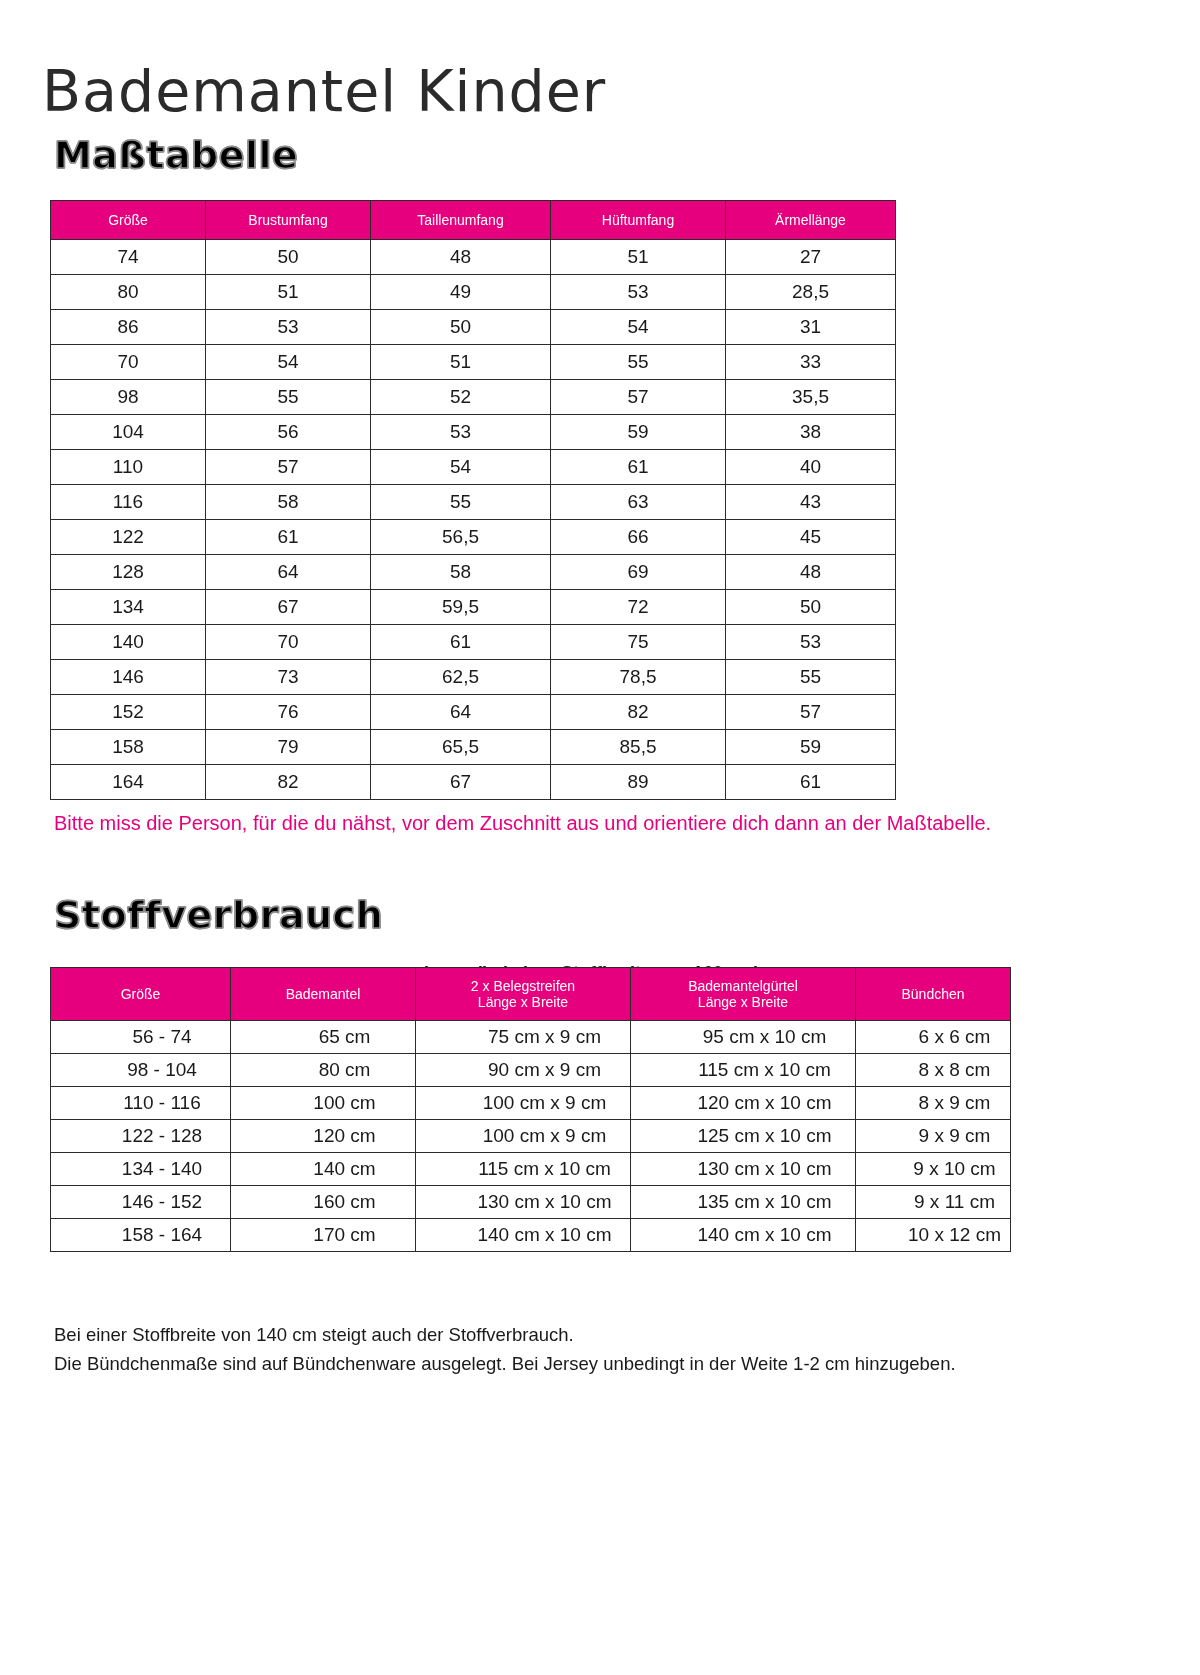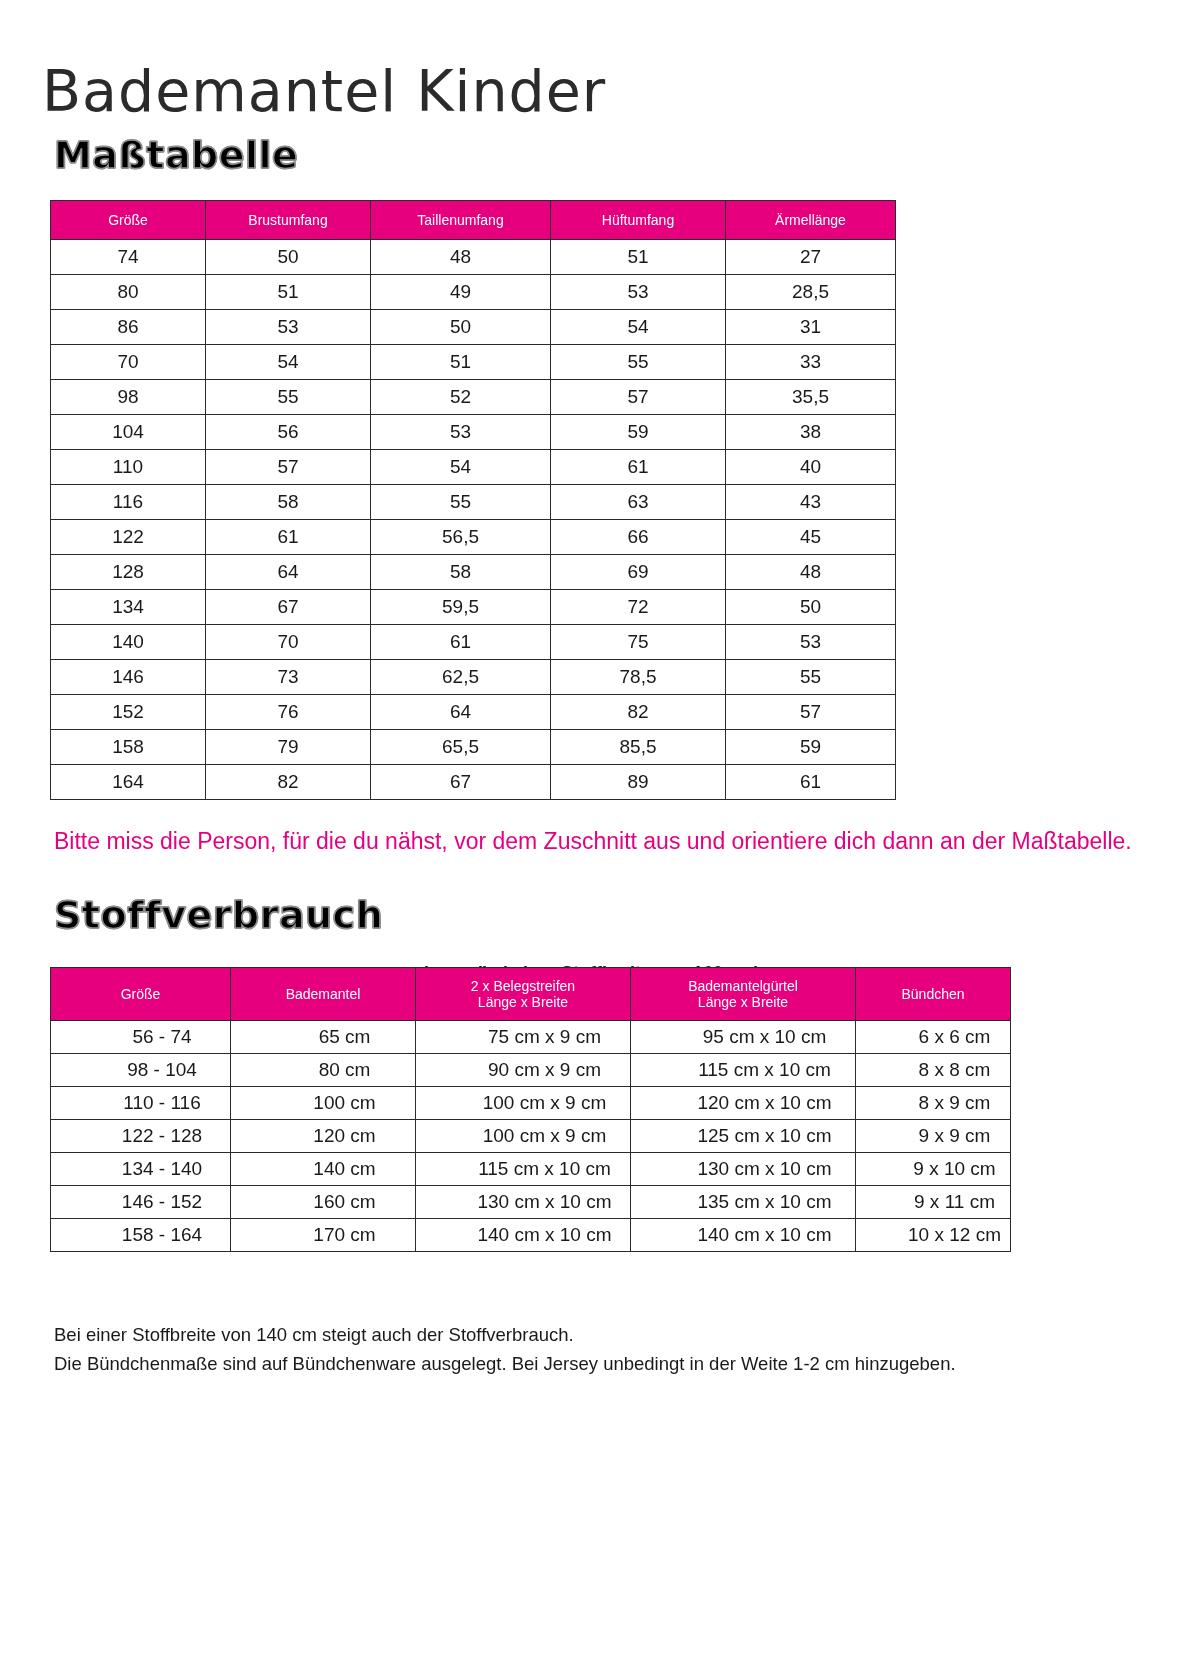--- a/index.html
+++ b/index.html
@@ -114,24 +114,23 @@
   #fabric-table col.c4 { width: 155px; }
   #fabric-table th { height: 52px; }
   #fabric-table td { height: 32px; padding-left: 43px; }
   #fabric-table th .l2 { display: block; }
 
   
   .note-pink {
     position: absolute;
     left: 54px;
     top: 812px;
-    font-size: 23px;
+    font-size: 20px;
     color: #e6007e;
     white-space: nowrap;
-    margin-top: 16px;
   }
   .note-block {
     position: absolute;
     left: 54px;
     top: 1321px;
     font-size: 18.5px;
     line-height: 1.55;
     color: #1a1a1a;
   }
   .note-block div { white-space: nowrap; }

